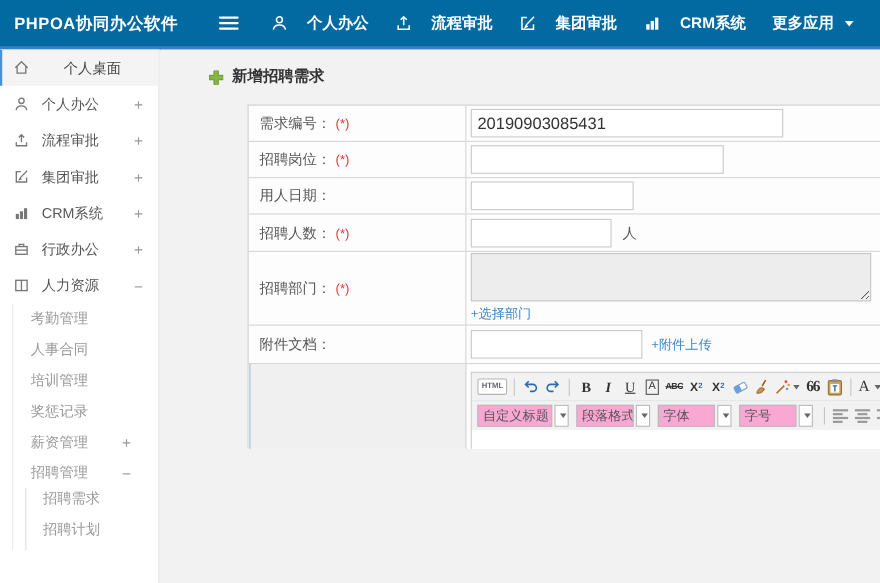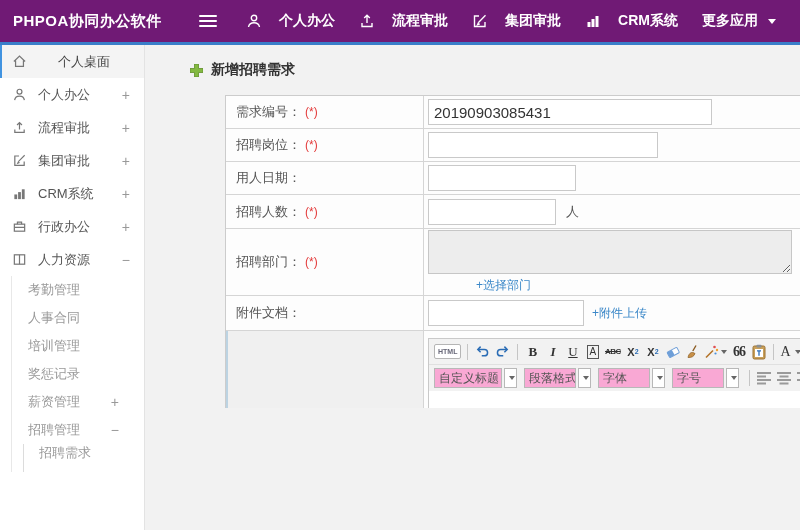--- a/index.html
+++ b/index.html
@@ -1,21 +1,21 @@
 <!DOCTYPE html>
 <html><head>
 <meta charset="utf-8">
 <style>
   * { margin:0; padding:0; box-sizing:border-box; }
   html,body { width:800px; height:530px; overflow:hidden; }
   body { position:relative; font-family:"Liberation Sans","DejaVu Sans",sans-serif; background:#f2f2f2; }
 
   
   .topnav { position:absolute; top:0; left:0; width:800px; height:45px;
-            background:#701a75; border-bottom:3px solid #3a7ec9; display:flex; align-items:center; }
+            background:#0369a1; border-bottom:3px solid #3a7ec9; display:flex; align-items:center; }
   .logo { color:#fff; font-size:15px; font-weight:bold; padding-left:13px; width:190px; letter-spacing:.5px; }
   .hamburger { width:20px; margin-left:12px; cursor:pointer; }
   .hamburger span { display:block; width:18px; height:2px; background:#fff; border-radius:1px; margin:3px 0; }
   .tnav { display:flex; margin-left:28px; align-items:center; }
   .tnav-item { display:flex; align-items:center; gap:7px; color:#fff; font-size:14px; font-weight:bold;
                margin-right:24px; cursor:pointer; white-space:nowrap; }
   .caret { width:0; height:0; border-left:4px solid transparent; border-right:4px solid transparent;
            border-top:5px solid #fff; display:inline-block; }
 
   
@@ -44,21 +44,21 @@
   .frow { display:flex; border-bottom:1px solid #d5d5d5; }
   .fl { width:198px; flex-shrink:0; border-right:1px solid #d5d5d5; display:flex; align-items:center;
         padding-left:10px; font-size:13px; color:#555; }
   .req { color:#e33b3b; margin-left:4px; font-size:12px; }
   .fv { flex:1; display:flex; align-items:center; padding-left:4px; font-size:13px; color:#555; }
   .h33{height:33px} .h34{height:34px} .h67{height:67px} .h35{height:35px} .hbig{height:320px}
   .tin { height:26px; border:1px solid #c9c9c9; background:#fff; padding:0 5px; font-size:13px;
          font-family:inherit; color:#333; }
   .w284{width:284px; font-size:15px;} .w230{width:230px} .w148{width:148px} .w128{width:128px} .w156{width:156px}
   .unit { margin-left:10px; }
-  .flink { font-size:12px; color:#3a87c8; text-decoration:none; cursor:pointer;margin-left:48px; }
+  .flink { font-size:12px; color:#3a87c8; text-decoration:none; cursor:pointer; }
   .fv.col { flex-direction:column; align-items:flex-start; justify-content:center; gap:3px; }
   .dept-ta { width:364px; height:44px; background:#ededed; border:1px solid #c6c6c6; resize:both;
              font-family:inherit; }
   .ml8 { margin-left:8px; }
   .frow.editor-row .fl { background:#f0f0f0; box-shadow:inset 2px 0 0 #bcd3e2; }
   .frow.editor-row .fv { align-items:flex-start; padding-top:7px; }
 
   
   .editor { width:560px; border:1px solid #c9c9c9; background:#fff; height:300px; display:flex; flex-direction:column; }
   .tb { background:#f2f2f2; display:flex; align-items:center; padding:3px 5px; gap:3px; height:26px; flex-shrink:0; }
@@ -231,20 +231,23 @@
       <span class="expand">+</span>
     </div>
     <div class="sub1-item">
       <span>招聘管理</span>
       <span class="expand">−</span>
     </div>
     <div class="sub2">
       <div class="sub2-item">
         <span>招聘需求</span>
       </div>
+      <div class="sub2-item">
+        <span>招聘计划</span>
+      </div>
     </div>
   </div>
 </aside>
 
 <main class="content">
   <div class="page-title">
     <svg width="13" height="13" viewBox="0 0 13 13">
         <path d="M4.5 0h4v4.5H13v4H8.5V13h-4V8.5H0v-4h4.5z" fill="#83b941" stroke="#5f8d2a" stroke-width="0.8"></path>
       </svg>
     <h1>新增招聘需求</h1>

